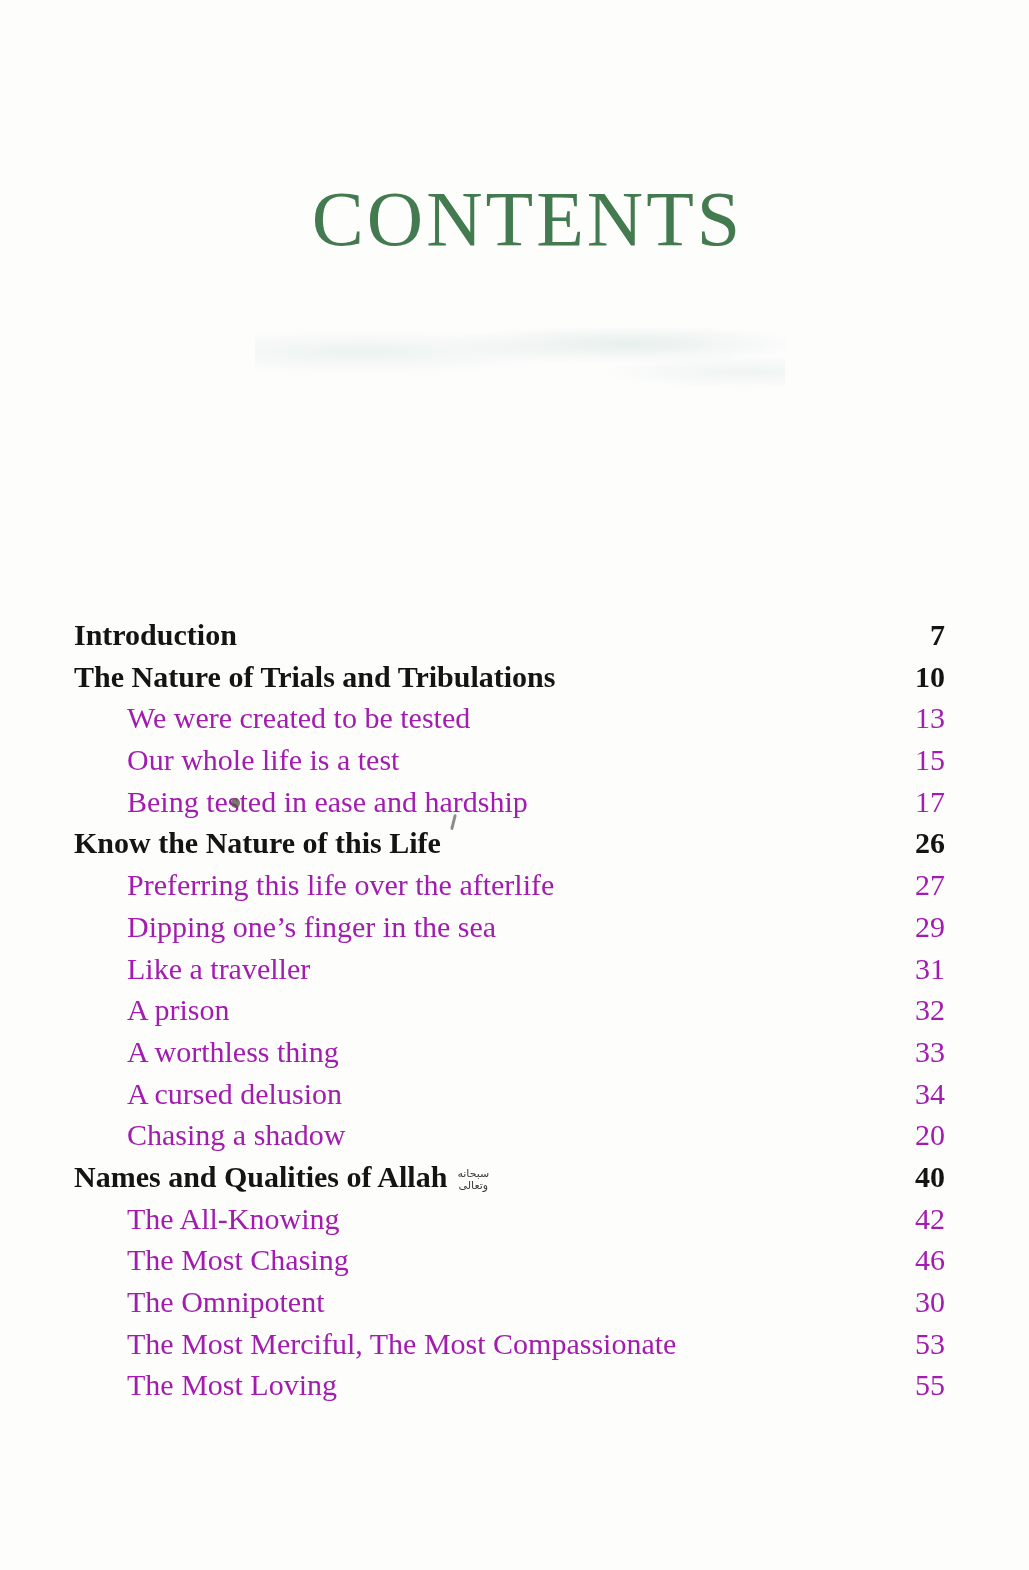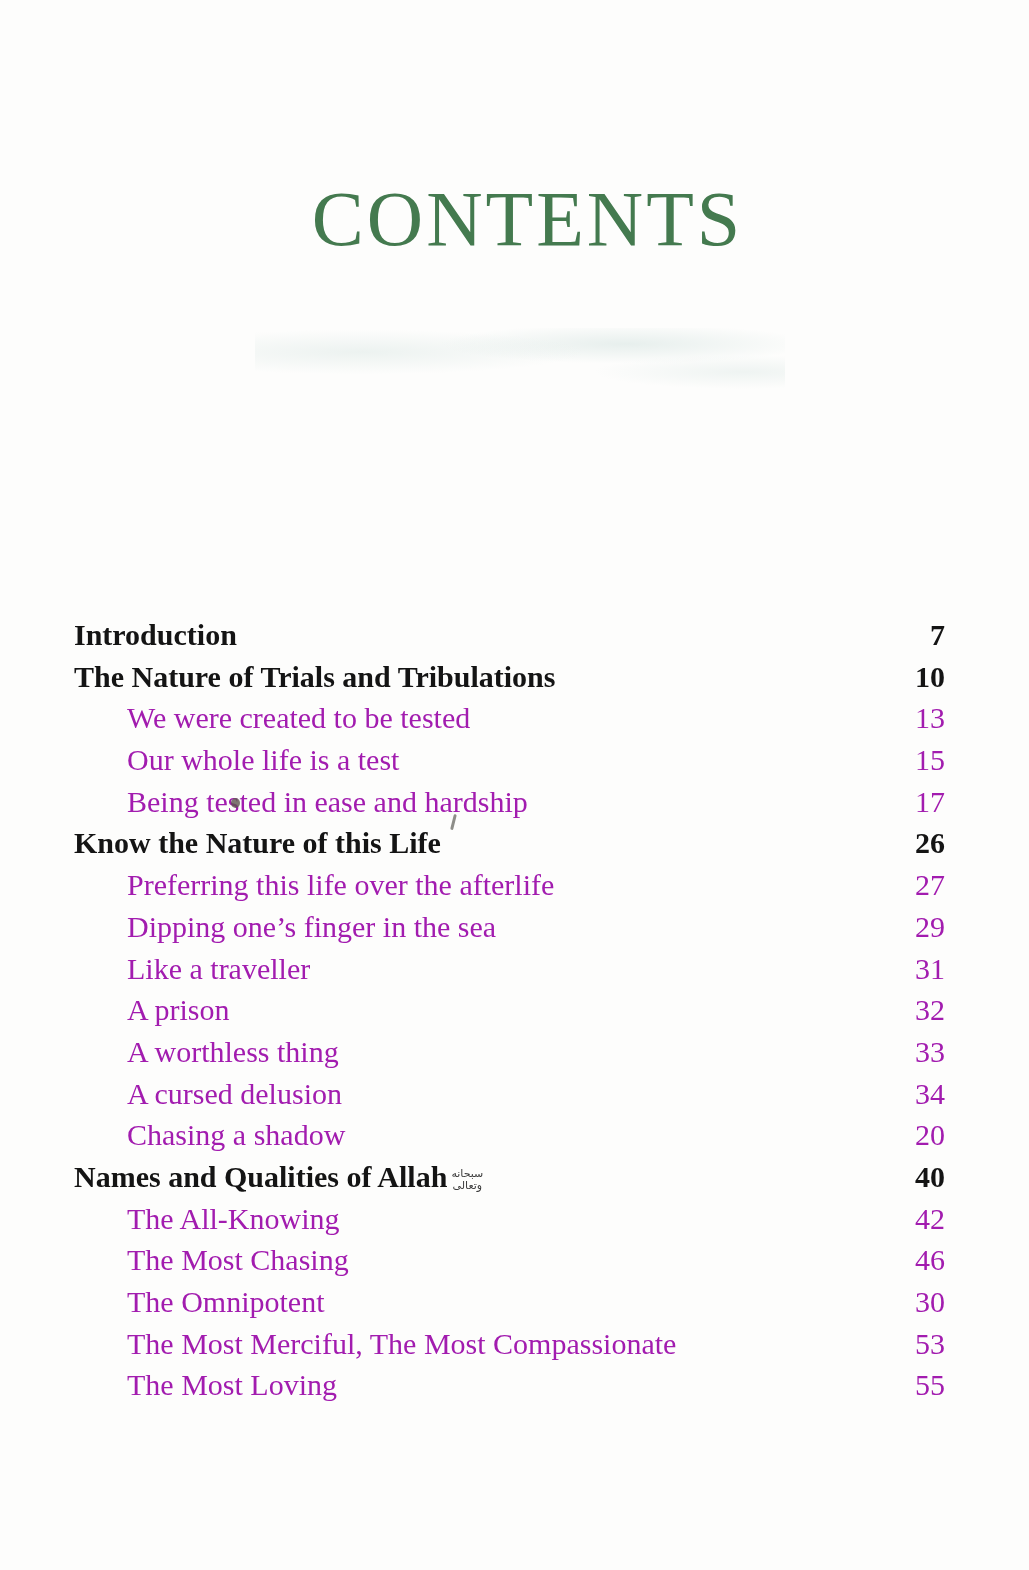--- a/index.html
+++ b/index.html
@@ -46,21 +46,21 @@
     font-weight: bold;
     color: #141414;
   }
   .row.sub .label {
     padding-left: 53px;
   }
   .fill { flex: 1; }
   .page-num { text-align: right; }
   .honorific {
     display: inline-block;
-    margin-left: 4px;
+    margin-left: 10px;
     font-family: "DejaVu Sans", sans-serif;
     font-size: 11px;
     font-weight: normal;
     line-height: 1.05;
     color: #3c3c3c;
     text-align: center;
     vertical-align: -2px;
   }
   .honorific span { display: block; }
   

